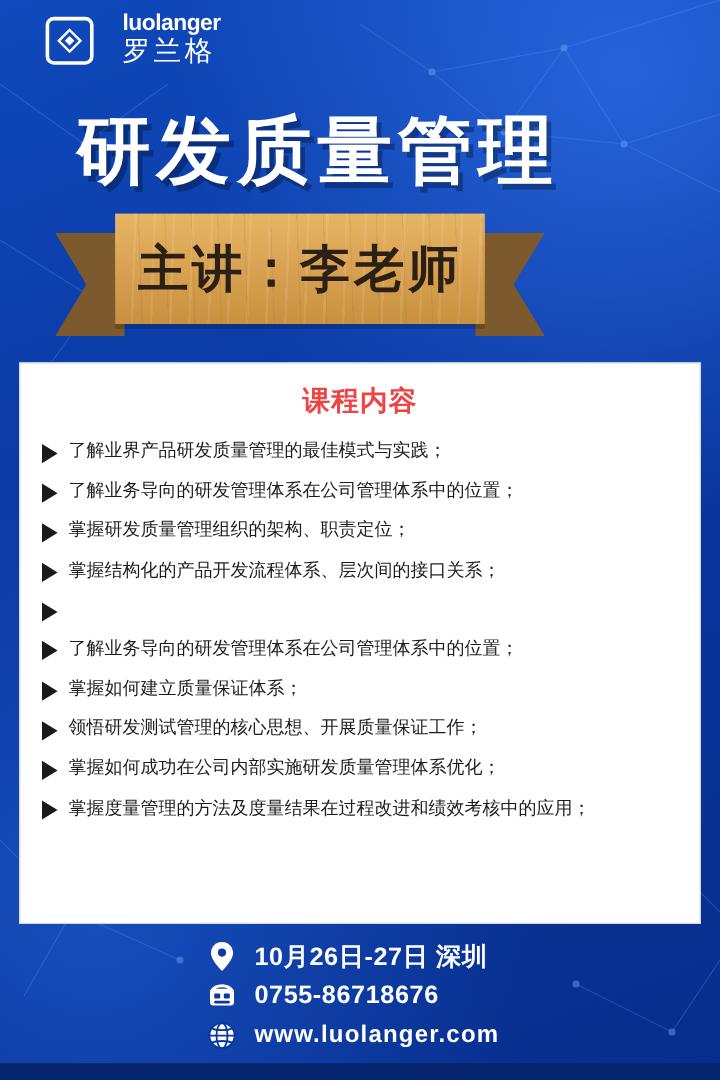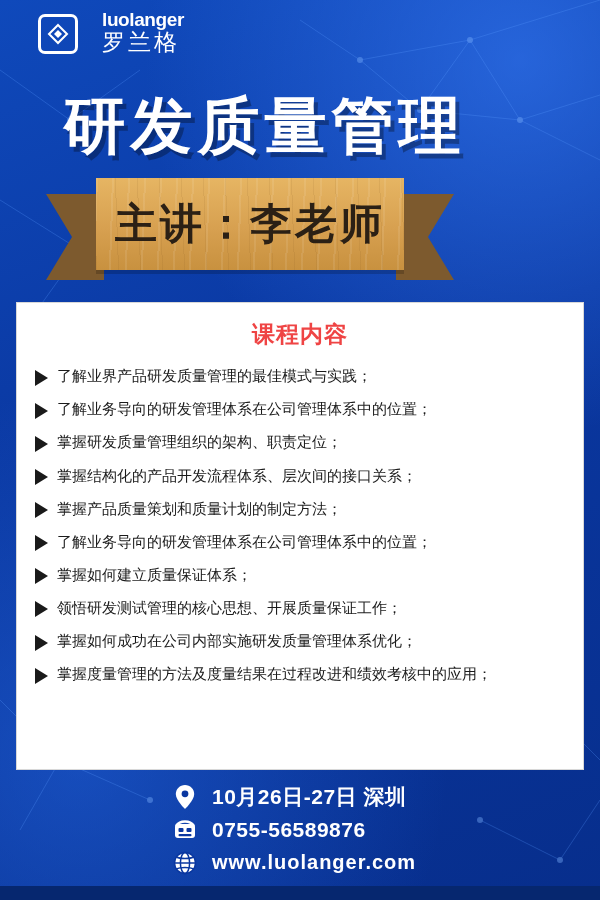--- a/index.html
+++ b/index.html
@@ -238,21 +238,20 @@
       <li class="item">
         <span class="bullet"></span>
         <span>掌握研发质量管理组织的架构、职责定位；</span>
       </li>
       <li class="item">
         <span class="bullet"></span>
         <span>掌握结构化的产品开发流程体系、层次间的接口关系；</span>
       </li>
       <li class="item">
         <span class="bullet"></span>
-        <span>掌握产品质量策划和质量计划的制定方法；</span>
       </li>
       <li class="item">
         <span class="bullet"></span>
         <span>了解业务导向的研发管理体系在公司管理体系中的位置；</span>
       </li>
       <li class="item">
         <span class="bullet"></span>
         <span>掌握如何建立质量保证体系；</span>
       </li>
       <li class="item">
@@ -285,21 +284,21 @@
     <div class="f-row">
       <span class="f-ico">
         <svg width="24" height="24" viewBox="0 0 24 24" aria-hidden="true">
           <rect x="2" y="6" width="20" height="14" rx="3" fill="#ffffff"></rect>
           <path d="M3 8 C7 2 17 2 21 8" stroke="#ffffff" stroke-width="2.4" fill="none"></path>
           <rect x="5.5" y="10" width="5" height="4" rx="1" fill="#0a37a0"></rect>
           <rect x="13.5" y="10" width="5" height="4" rx="1" fill="#0a37a0"></rect>
           <rect x="5.5" y="16" width="13" height="2.2" rx="1" fill="#0a37a0"></rect>
         </svg>
       </span>
-      <span class="txt">0755-56589876</span>
+      <span class="txt">0755-86718676</span>
     </div>
 
     <div class="f-row site">
       <span class="f-ico">
         <svg width="24" height="24" viewBox="0 0 24 24" aria-hidden="true">
           <circle cx="12" cy="12" r="10.5" fill="#ffffff"></circle>
           <g stroke="#0a37a0" stroke-width="1.5" fill="none">
             <circle cx="12" cy="12" r="10.5"></circle>
             <ellipse cx="12" cy="12" rx="4.6" ry="10.5"></ellipse>
             <line x1="1.5" y1="12" x2="22.5" y2="12"></line>

